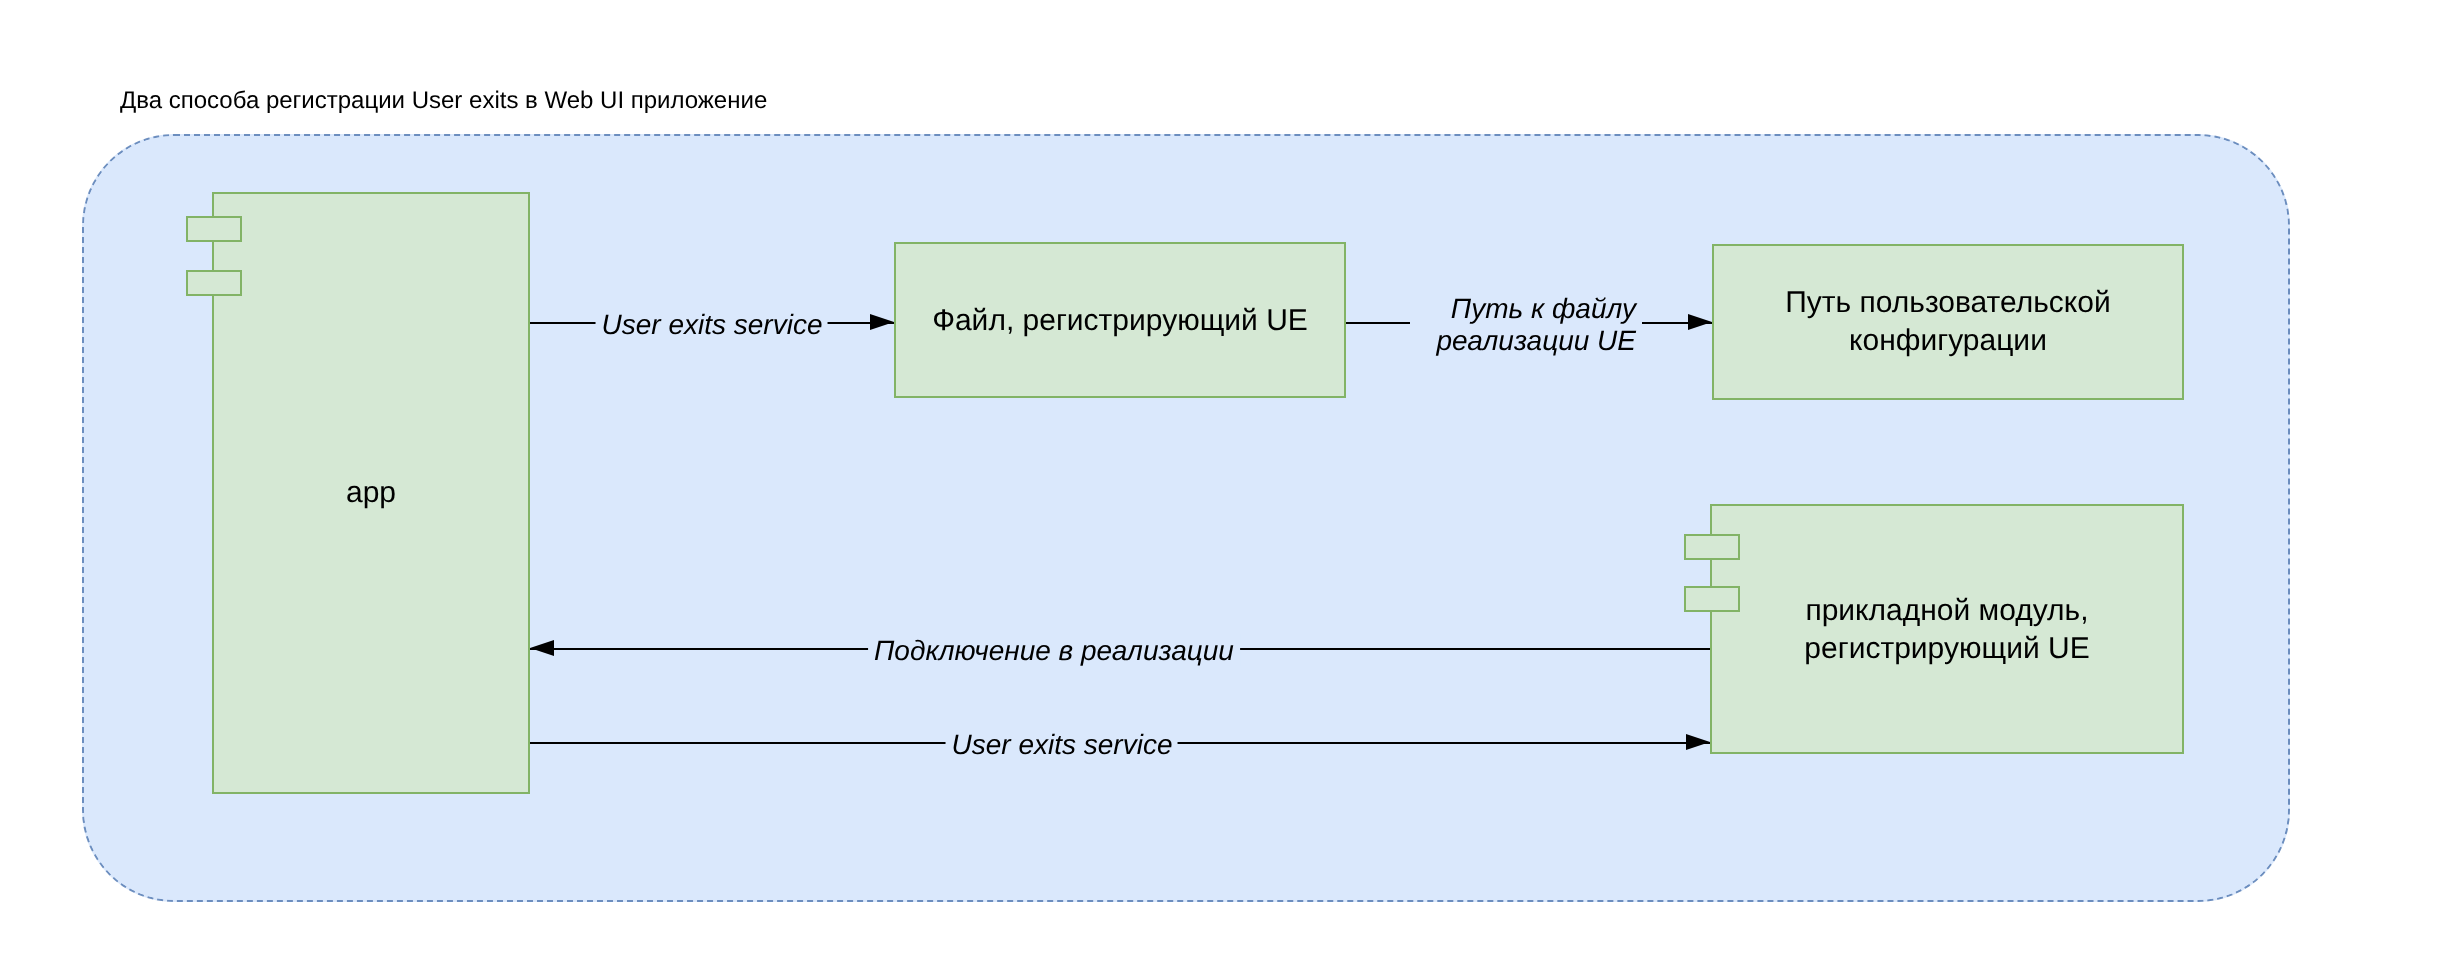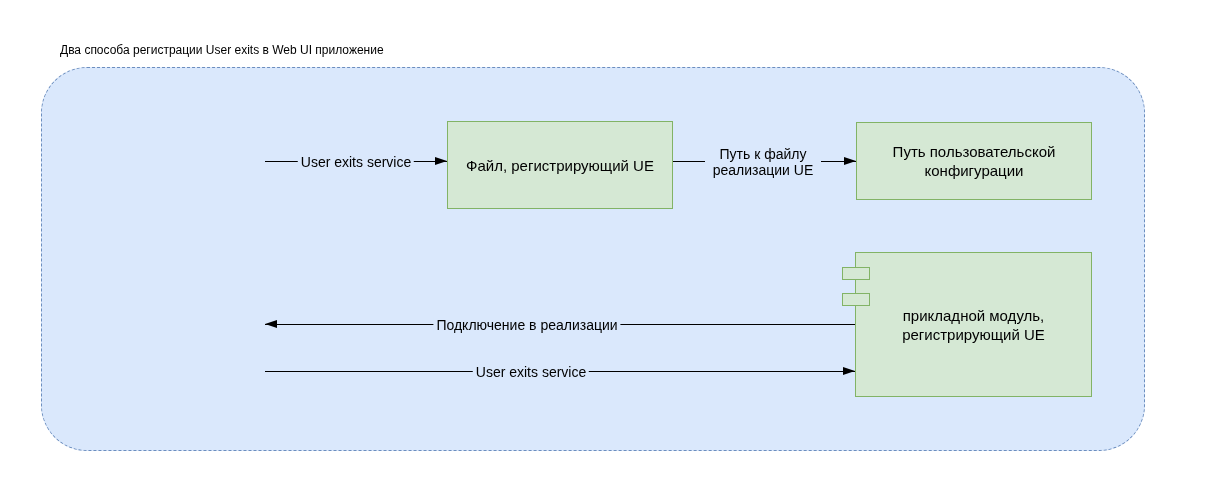--- a/index.html
+++ b/index.html
@@ -14,23 +14,23 @@
   .boundary{
     position:absolute;left:41px;top:67px;width:1104px;height:384px;
     box-sizing:border-box;background:#dae8fc;border:1.6px dashed #6c8ebf;border-radius:46px;
   }
   .node{
     position:absolute;box-sizing:border-box;background:#d5e8d4;border:1.5px solid #82b366;
     display:flex;align-items:center;justify-content:center;text-align:center;
     font-size:15px;line-height:19px;color:#000;
   }
   .node-app{left:106px;top:96px;width:159px;height:301px;}
-  .node-file-reg{left:447px;top:121px;width:226px;height:88px;}
+  .node-file-reg{left:447px;top:121px;width:226px;height:78px;}
   .node-file-config{left:856px;top:122px;width:236px;height:78px;padding:0 28px;}
-  .node-module{left:855px;top:252px;width:237px;height:145px;padding:0 24px;}
+  .node-module{left:855px;top:252px;width:237px;height:125px;padding:0 24px;}
   .comp-rect{
     position:absolute;left:-14px;width:28px;height:13px;box-sizing:border-box;
     background:#d5e8d4;border:1.5px solid #82b366;
   }
   .node-app .comp-rect.r1{top:11px;}
   .node-app .comp-rect.r2{top:38px;}
   .node-module .comp-rect.r1{top:14px;}
   .node-module .comp-rect.r2{top:40px;}
   .edge-line{position:absolute;height:0;border-top:1.6px solid #000;}
   .head-right{
@@ -39,33 +39,38 @@
     border-left:12px solid #000;
   }
   .head-left{
     position:absolute;width:0;height:0;
     border-top:4.5px solid transparent;border-bottom:4.5px solid transparent;
     border-right:12px solid #000;
   }
   .edge-label{
     position:absolute;transform:translate(-50%,-50%);
     background:#dae8fc;padding:0 3px;font-size:14px;line-height:16px;
-    white-space:nowrap;text-align:center;color:#000;
+    white-space:nowrap;text-align:right;color:#000;font-style:italic;
   }
   .edge-label.wrap{white-space:normal;width:110px;}
 </style>
 </head>
 <body>
 
 <div class="canvas">
 
   <div class="diagram-title">Два способа регистрации User exits в Web UI приложение</div>
 
   <div class="boundary"></div>
 
+  <div class="node node-app">
+    <span class="comp-rect r1"></span>
+    <span class="comp-rect r2"></span>
+    <span class="node-label">app</span>
+  </div>
 
   <div class="node node-file-reg">
     <span class="node-label">Файл, регистрирующий UE</span>
   </div>
 
   <div class="node node-file-config">
     <span class="node-label">Путь пользовательской конфигурации</span>
   </div>
 
   <div class="node node-module">

